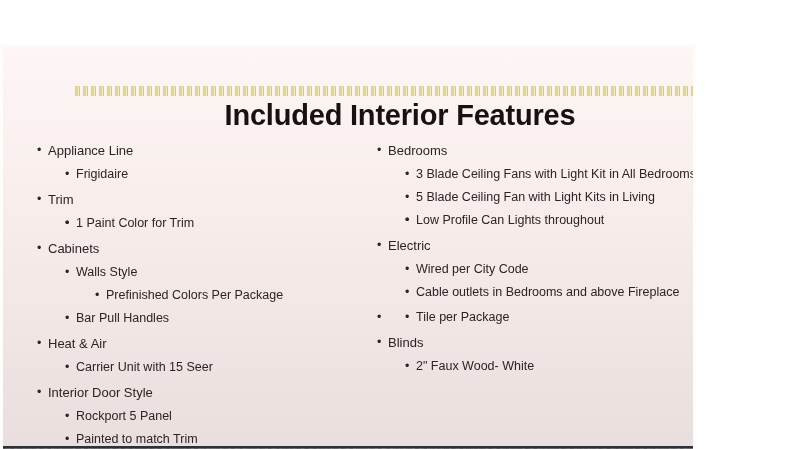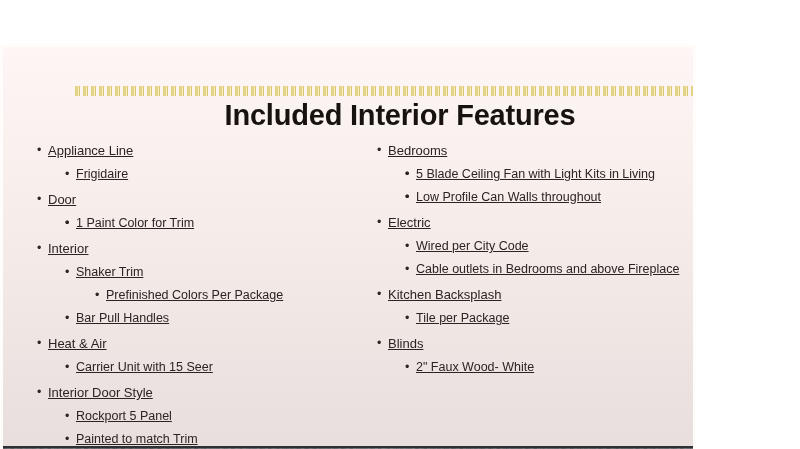--- a/index.html
+++ b/index.html
@@ -105,21 +105,21 @@
     line-height: 13px;
     white-space: nowrap;
   }
   .bullet .dot {
     position: absolute;
     top: 0;
     font-size: 12.5px;
     line-height: 13px;
     color: #2b2422;
   }
-  .bullet .txt { display: inline-block; text-decoration: underline; }
+  .bullet .txt { display: inline-block; }
 
   
   .lvl1 { padding-left: 20px; margin-top: 12px; font-size: 13px; line-height: 14px; }
   .lvl1 .dot { left: 9px; }
   .lvl2 { padding-left: 48px; margin-top: 10px; font-size: 12.5px; line-height: 13px; }
   .lvl2 .dot { left: 37px; }
   .lvl3 { padding-left: 78px; margin-top: 10px; font-size: 12.5px; line-height: 13px; }
   .lvl3 .dot { left: 67px; }
 
   .bullet-list > .bullet:first-child { margin-top: 0; }
@@ -167,46 +167,46 @@
   <div class="gold-rule"></div>
 
   <div class="slide-title">Included Interior Features</div>
 
   <div class="columns">
 
     <div class="col col-left">
       <ul class="bullet-list" id="left-list">
           <li class="bullet lvl1"><span class="dot">•</span><span class="txt">Appliance Line</span></li>
           <li class="bullet lvl2"><span class="dot">•</span><span class="txt">Frigidaire</span></li>
-          <li class="bullet lvl1"><span class="dot">•</span><span class="txt">Door</span></li>
+          <li class="bullet lvl1"><span class="dot">•</span><span class="txt">Trim</span></li>
           <li class="bullet lvl2"><span class="dot">•</span></li>
           <li class="bullet lvl2"><span class="dot">•</span><span class="txt">1 Paint Color for Trim</span></li>
-          <li class="bullet lvl1"><span class="dot">•</span><span class="txt">Interior</span></li>
-          <li class="bullet lvl2"><span class="dot">•</span><span class="txt">Shaker Trim</span></li>
+          <li class="bullet lvl1"><span class="dot">•</span><span class="txt">Cabinets</span></li>
+          <li class="bullet lvl2"><span class="dot">•</span><span class="txt">Walls Style</span></li>
           <li class="bullet lvl3"><span class="dot">•</span><span class="txt">Prefinished Colors Per Package</span></li>
           <li class="bullet lvl2"><span class="dot">•</span><span class="txt">Bar Pull Handles</span></li>
           <li class="bullet lvl1"><span class="dot">•</span><span class="txt">Heat &amp; Air</span></li>
           <li class="bullet lvl2"><span class="dot">•</span><span class="txt">Carrier Unit with 15 Seer</span></li>
           <li class="bullet lvl1"><span class="dot">•</span><span class="txt">Interior Door Style</span></li>
           <li class="bullet lvl2"><span class="dot">•</span><span class="txt">Rockport 5 Panel</span></li>
           <li class="bullet lvl2"><span class="dot">•</span><span class="txt">Painted to match Trim</span></li>
         </ul>
     </div>
 
     <div class="col col-right">
       <ul class="bullet-list" id="right-list">
           <li class="bullet lvl1"><span class="dot">•</span><span class="txt">Bedrooms</span></li>
-          <li class="bullet lvl2"><span class="dot">•</span></li>
+          <li class="bullet lvl2"><span class="dot">•</span><span class="txt">3 Blade Ceiling Fans with Light Kit in All Bedrooms</span></li>
           <li class="bullet lvl2"><span class="dot">•</span><span class="txt">5 Blade Ceiling Fan with Light Kits in Living</span></li>
           <li class="bullet lvl2"><span class="dot">•</span></li>
-          <li class="bullet lvl2"><span class="dot">•</span><span class="txt">Low Profile Can Walls throughout</span></li>
+          <li class="bullet lvl2"><span class="dot">•</span><span class="txt">Low Profile Can Lights throughout</span></li>
           <li class="bullet lvl1"><span class="dot">•</span><span class="txt">Electric</span></li>
           <li class="bullet lvl2"><span class="dot">•</span><span class="txt">Wired per City Code</span></li>
           <li class="bullet lvl2"><span class="dot">•</span><span class="txt">Cable outlets in Bedrooms and above Fireplace</span></li>
-          <li class="bullet lvl1"><span class="dot">•</span><span class="txt">Kitchen Backsplash</span></li>
+          <li class="bullet lvl1"><span class="dot">•</span></li>
           <li class="bullet lvl2"><span class="dot">•</span><span class="txt">Tile per Package</span></li>
           <li class="bullet lvl1"><span class="dot">•</span><span class="txt">Blinds</span></li>
           <li class="bullet lvl2"><span class="dot">•</span><span class="txt">2" Faux Wood- White</span></li>
         </ul>
     </div>
 
   </div>
 
   <div class="photo-band">
     <div class="sheen"></div>

